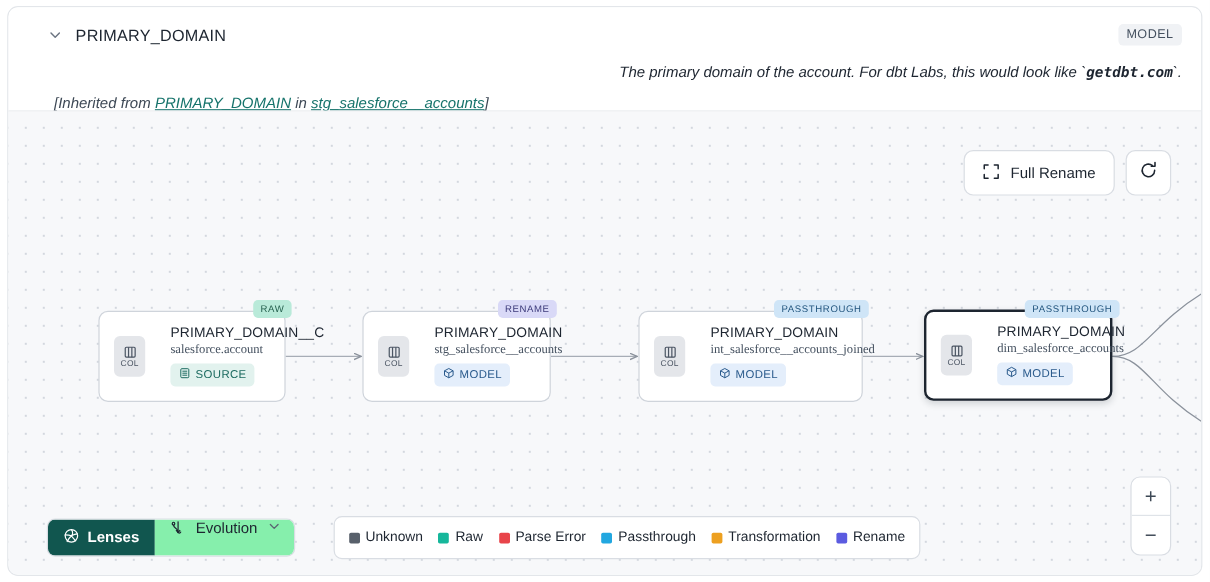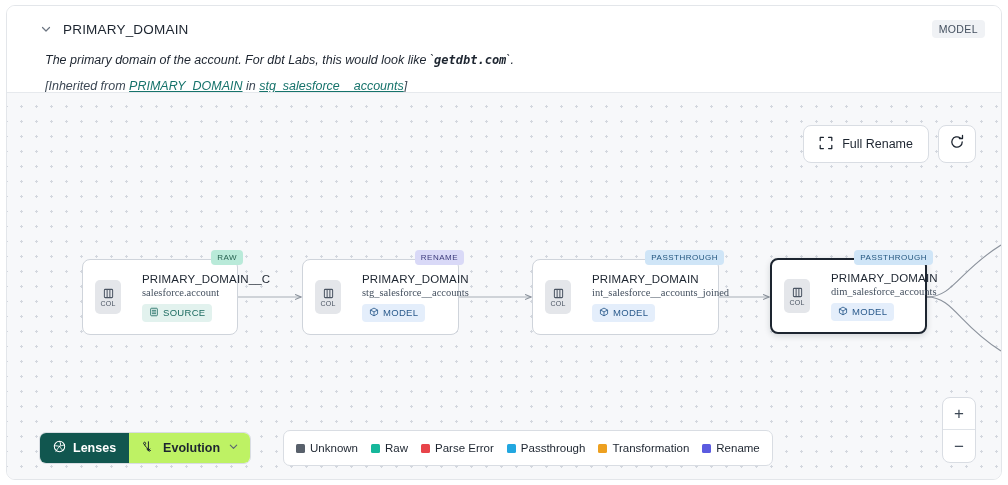--- a/index.html
+++ b/index.html
@@ -77,20 +77,21 @@
     border-radius: 4px;
   }
 
   .desc {
     margin-top: 12px;
     margin-left: 22px;
     font-size: 12.5px;
     font-style: italic;
     color: #1d2530;
     line-height: 17px;
+    text-align: right;
   }
   .desc .mono {
     font-family: "DejaVu Sans Mono", monospace;
     font-style: italic;
     font-weight: bold;
     font-size: 12px;
   }
 
   .inherited {
     margin-top: 9px;
@@ -289,29 +290,27 @@
     color: #ffffff;
     display: flex;
     align-items: center;
     gap: 7px;
     padding: 0 13px;
     font-size: 12.5px;
     font-weight: bold;
     cursor: pointer;
   }
   .evo-btn {
-    background: #bef264;
+    background: #86efac;
     color: #1d2530;
     display: flex;
-    align-items: center;
     gap: 8px;
     padding: 0 11px 0 12px;
     font-size: 12.5px;
     cursor: pointer;
-    font-weight: bold;
   }
 
   .legend {
     height: 36px;
     background: #ffffff;
     border: 1px solid #d9dde3;
     border-radius: 7px;
     display: flex;
     align-items: center;
     gap: 13px;

